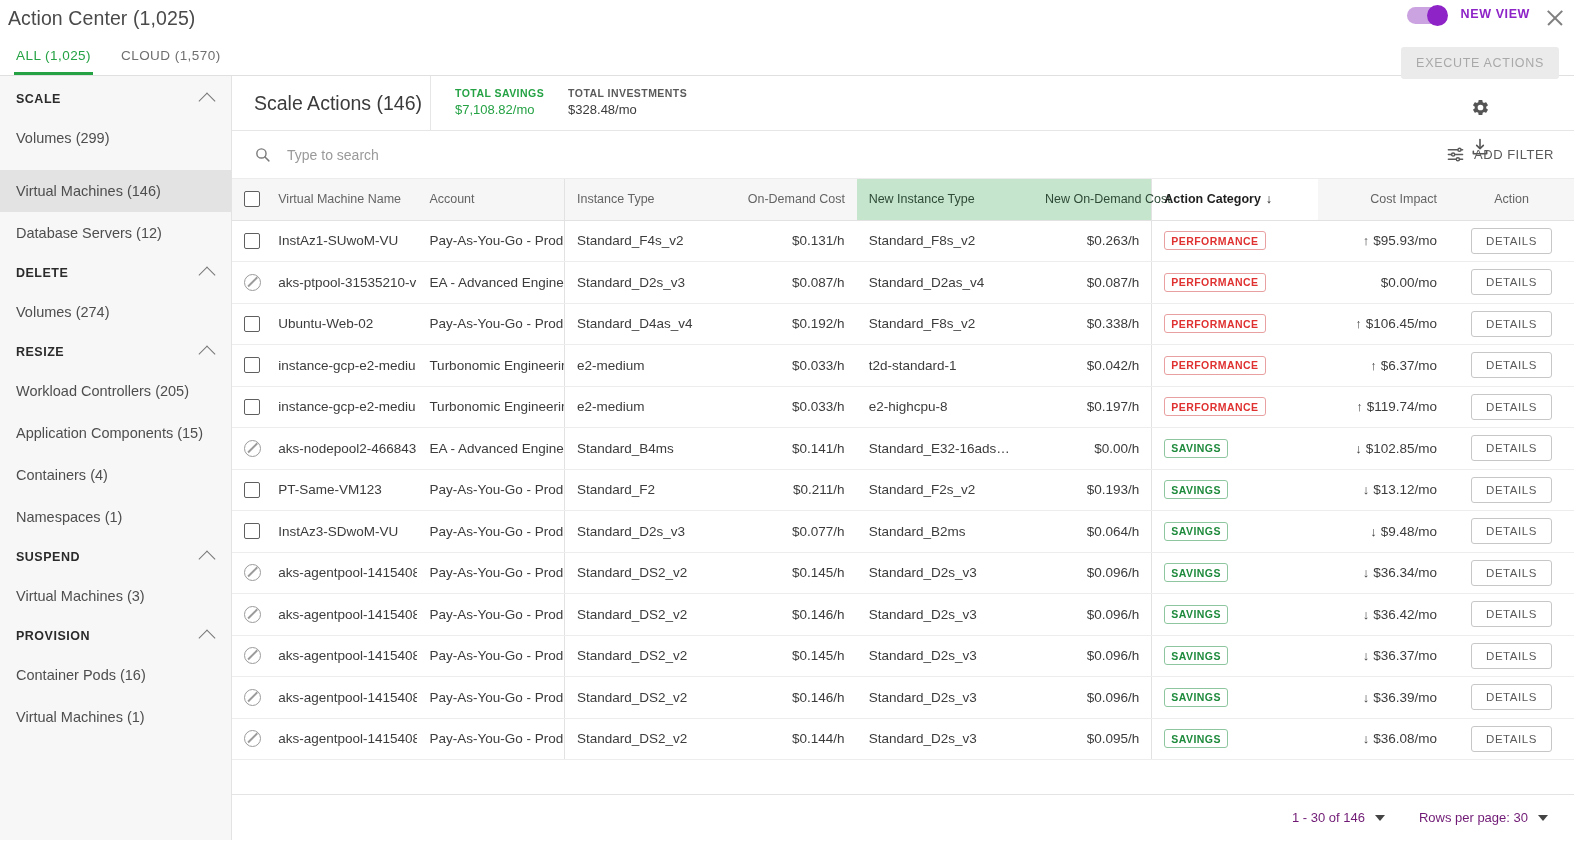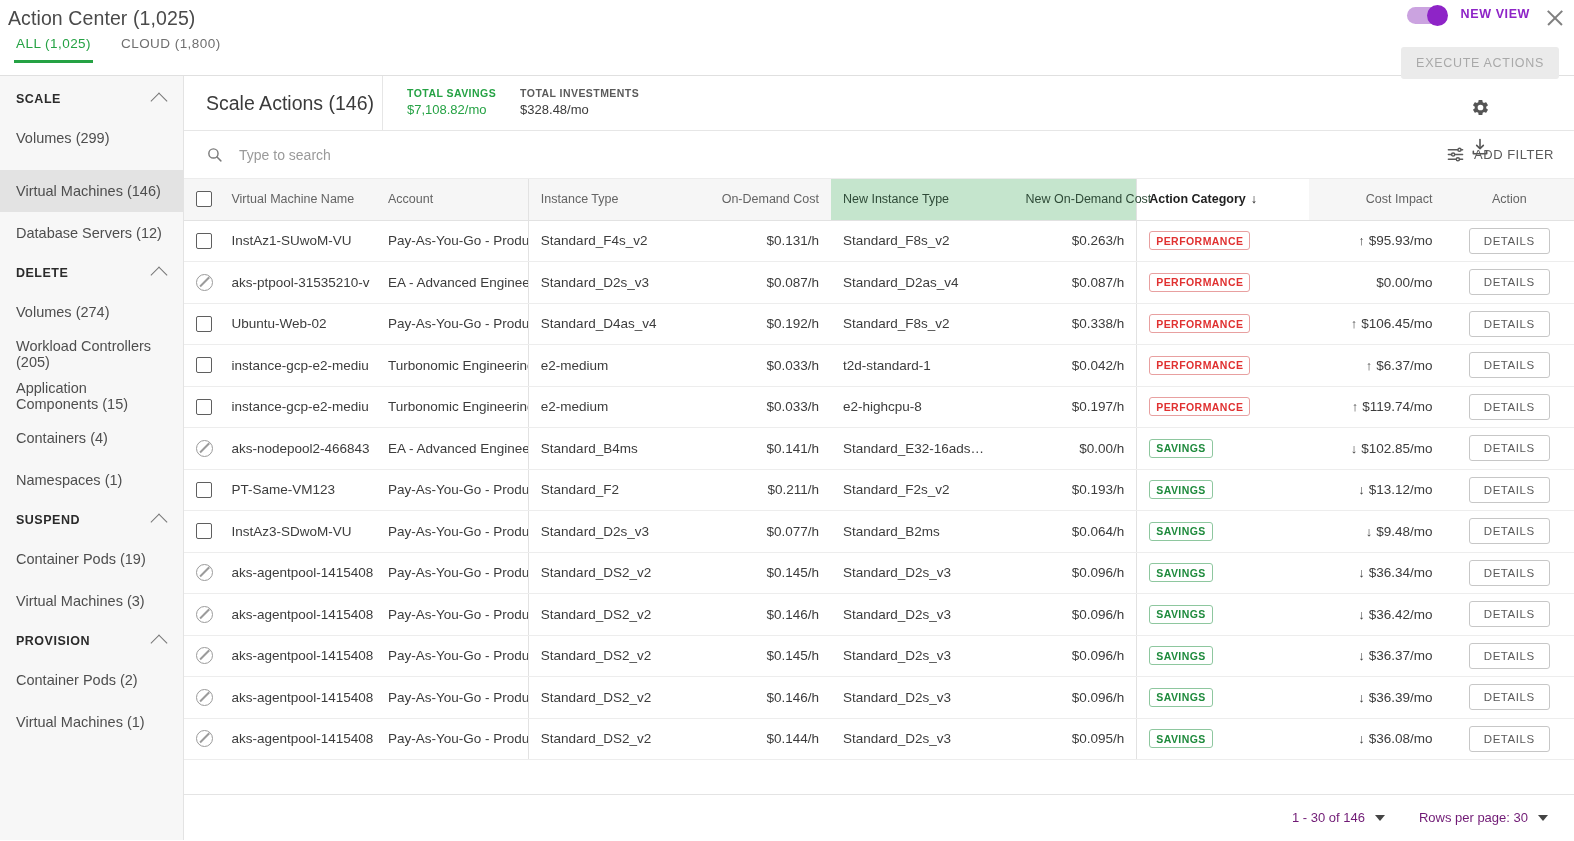--- a/index.html
+++ b/index.html
@@ -64,21 +64,21 @@
     width: 20px; height: 1.6px;
     background: #555;
   }
   .close-x::before { transform: rotate(45deg); }
   .close-x::after  { transform: rotate(-45deg); }
 
   
   .tabs {
     height: 40px;
     display: flex;
-    align-items: flex-start;
+    align-items: flex-end;
     padding: 0 14px;
     border-bottom: 1px solid #e0e0e0;
     background: #fff;
     gap: 26px;
   }
   .tab {
     font-size: 13.5px;
     letter-spacing: .45px;
     padding: 0 2px 9px 2px;
     color: #6f6f6f;
@@ -91,21 +91,21 @@
   }
 
   
   .body-split {
     display: flex;
     height: calc(841px - 36px - 41px);
   }
 
   
   .sidebar {
-    width: 184px;
+    width: 232px;
     flex: none;
     background: #f7f7f7;
     border-right: 1px solid #e3e3e3;
     overflow: hidden;
     padding-top: 4px;
   }
   .sb-group {
     display: flex;
     align-items: center;
     height: 37px;
@@ -380,58 +380,61 @@
     <div class="toggle">
       <div class="knob"></div>
     </div>
     <div class="new-view-label">NEW VIEW</div>
     <div class="close-x"></div>
   </div>
 </div>
 
 <div class="tabs">
   <div class="tab active">ALL (1,025)</div>
-  <div class="tab">CLOUD (1,800)</div>
+  <div class="tab">CLOUD (1,570)</div>
 </div>
 
 <div class="body-split">
 
   <div class="sidebar">
 
     <div class="sb-group">
       <span class="g-label">SCALE</span>
       <span class="chev"></span>
     </div>
     <div class="sb-item">Volumes (299)</div>
     <div class="sb-item selected">Virtual Machines (146)</div>
     <div class="sb-item">Database Servers (12)</div>
 
     <div class="sb-group">
       <span class="g-label">DELETE</span>
       <span class="chev"></span>
     </div>
     <div class="sb-item">Volumes (274)</div>
 
+    <div class="sb-group">
+      <span class="g-label">RESIZE</span>
+      <span class="chev"></span>
+    </div>
     <div class="sb-item">Workload Controllers (205)</div>
     <div class="sb-item">Application Components (15)</div>
     <div class="sb-item">Containers (4)</div>
     <div class="sb-item">Namespaces (1)</div>
 
     <div class="sb-group">
       <span class="g-label">SUSPEND</span>
       <span class="chev"></span>
     </div>
-    <div class="sb-item">Container Pods (19)</div>
     <div class="sb-item">Virtual Machines (3)</div>
 
     <div class="sb-group">
       <span class="g-label">PROVISION</span>
       <span class="chev"></span>
     </div>
-    <div class="sb-item">Container Pods (2)</div>
+    <div class="sb-item">Container Pods (16)</div>
     <div class="sb-item">Virtual Machines (1)</div>
   </div>
 
   <div class="main">
 
     <div class="main-toolbar">
       <div class="panel-title">Scale Actions (146)</div>
       <div class="divider-v"></div>
       <div class="metric savings">
         <span class="m-label">TOTAL SAVINGS</span>

